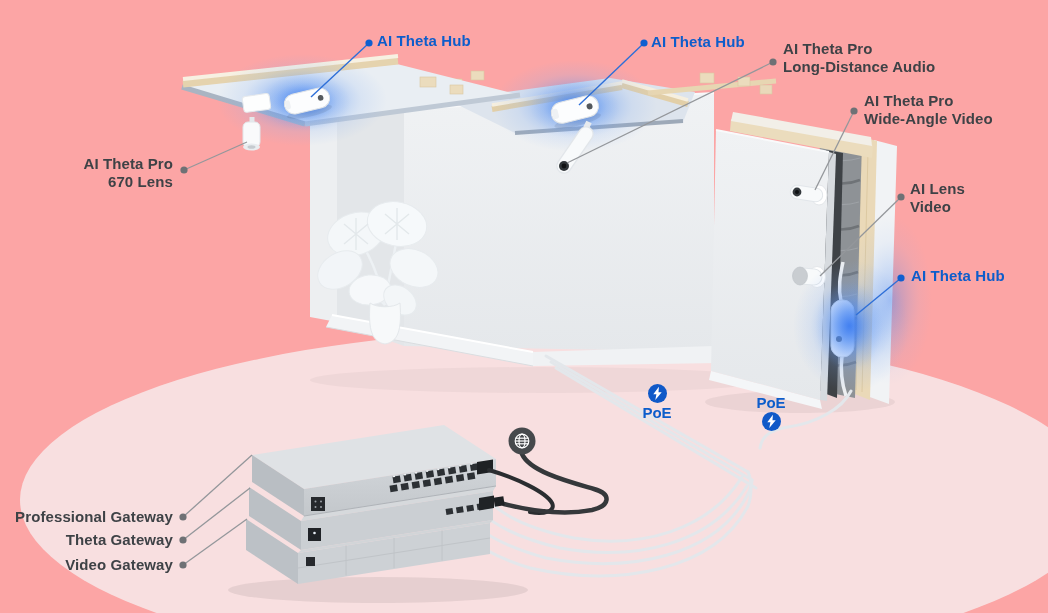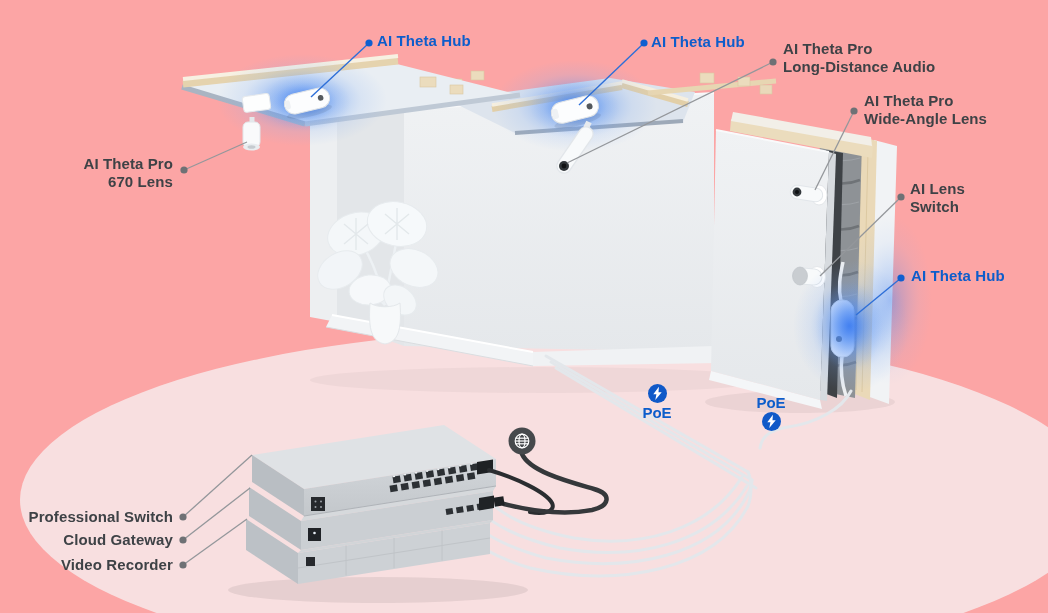--- a/index.html
+++ b/index.html
@@ -260,40 +260,40 @@
 
 <div class="lbl blue" style="left:651px;top:33px">AI Theta Hub</div>
 
 <div class="lbl" style="left:783px;top:40px">
   <div>AI Theta Pro</div>
   <div>Long-Distance Audio</div>
 </div>
 
 <div class="lbl" style="left:864px;top:92px">
   <div>AI Theta Pro</div>
-  <div>Wide-Angle Lens</div>
+  <div>Wide-Angle Video</div>
 </div>
 
 <div class="lbl" style="left:910px;top:180px">
   <div>AI Lens</div>
-  <div>Switch</div>
+  <div>Video</div>
 </div>
 
 <div class="lbl blue" style="left:911px;top:267px">AI Theta Hub</div>
 
 <div class="lbl r" style="right:875px;top:155px">
   <div>AI Theta Pro</div>
   <div>670 Lens</div>
 </div>
 
-<div class="lbl r" style="right:875px;top:508px">Professional Switch</div>
-
-<div class="lbl r" style="right:875px;top:531px">Cloud Gateway</div>
-
-<div class="lbl r" style="right:875px;top:556px">Video Recorder</div>
+<div class="lbl r" style="right:875px;top:508px">Professional Gateway</div>
+
+<div class="lbl r" style="right:875px;top:531px">Theta Gateway</div>
+
+<div class="lbl r" style="right:875px;top:556px">Video Gateway</div>
 
 <div class="poe" style="left:634px;top:384px;width:46px">
   <svg class="bolt" viewBox="0 0 19 19">
     <circle cx="9.5" cy="9.5" r="9.5" fill="#1059C8"></circle>
     <path d="M10.9 2.8 L5.3 10.3 h3.1 l-1.1 5.7 6.4-7.8 h-3.2 z" fill="#FFFFFF"></path>
   </svg>
   <span>PoE</span>
 </div>
 
 <div class="poe" style="left:748px;top:395px;width:46px">

